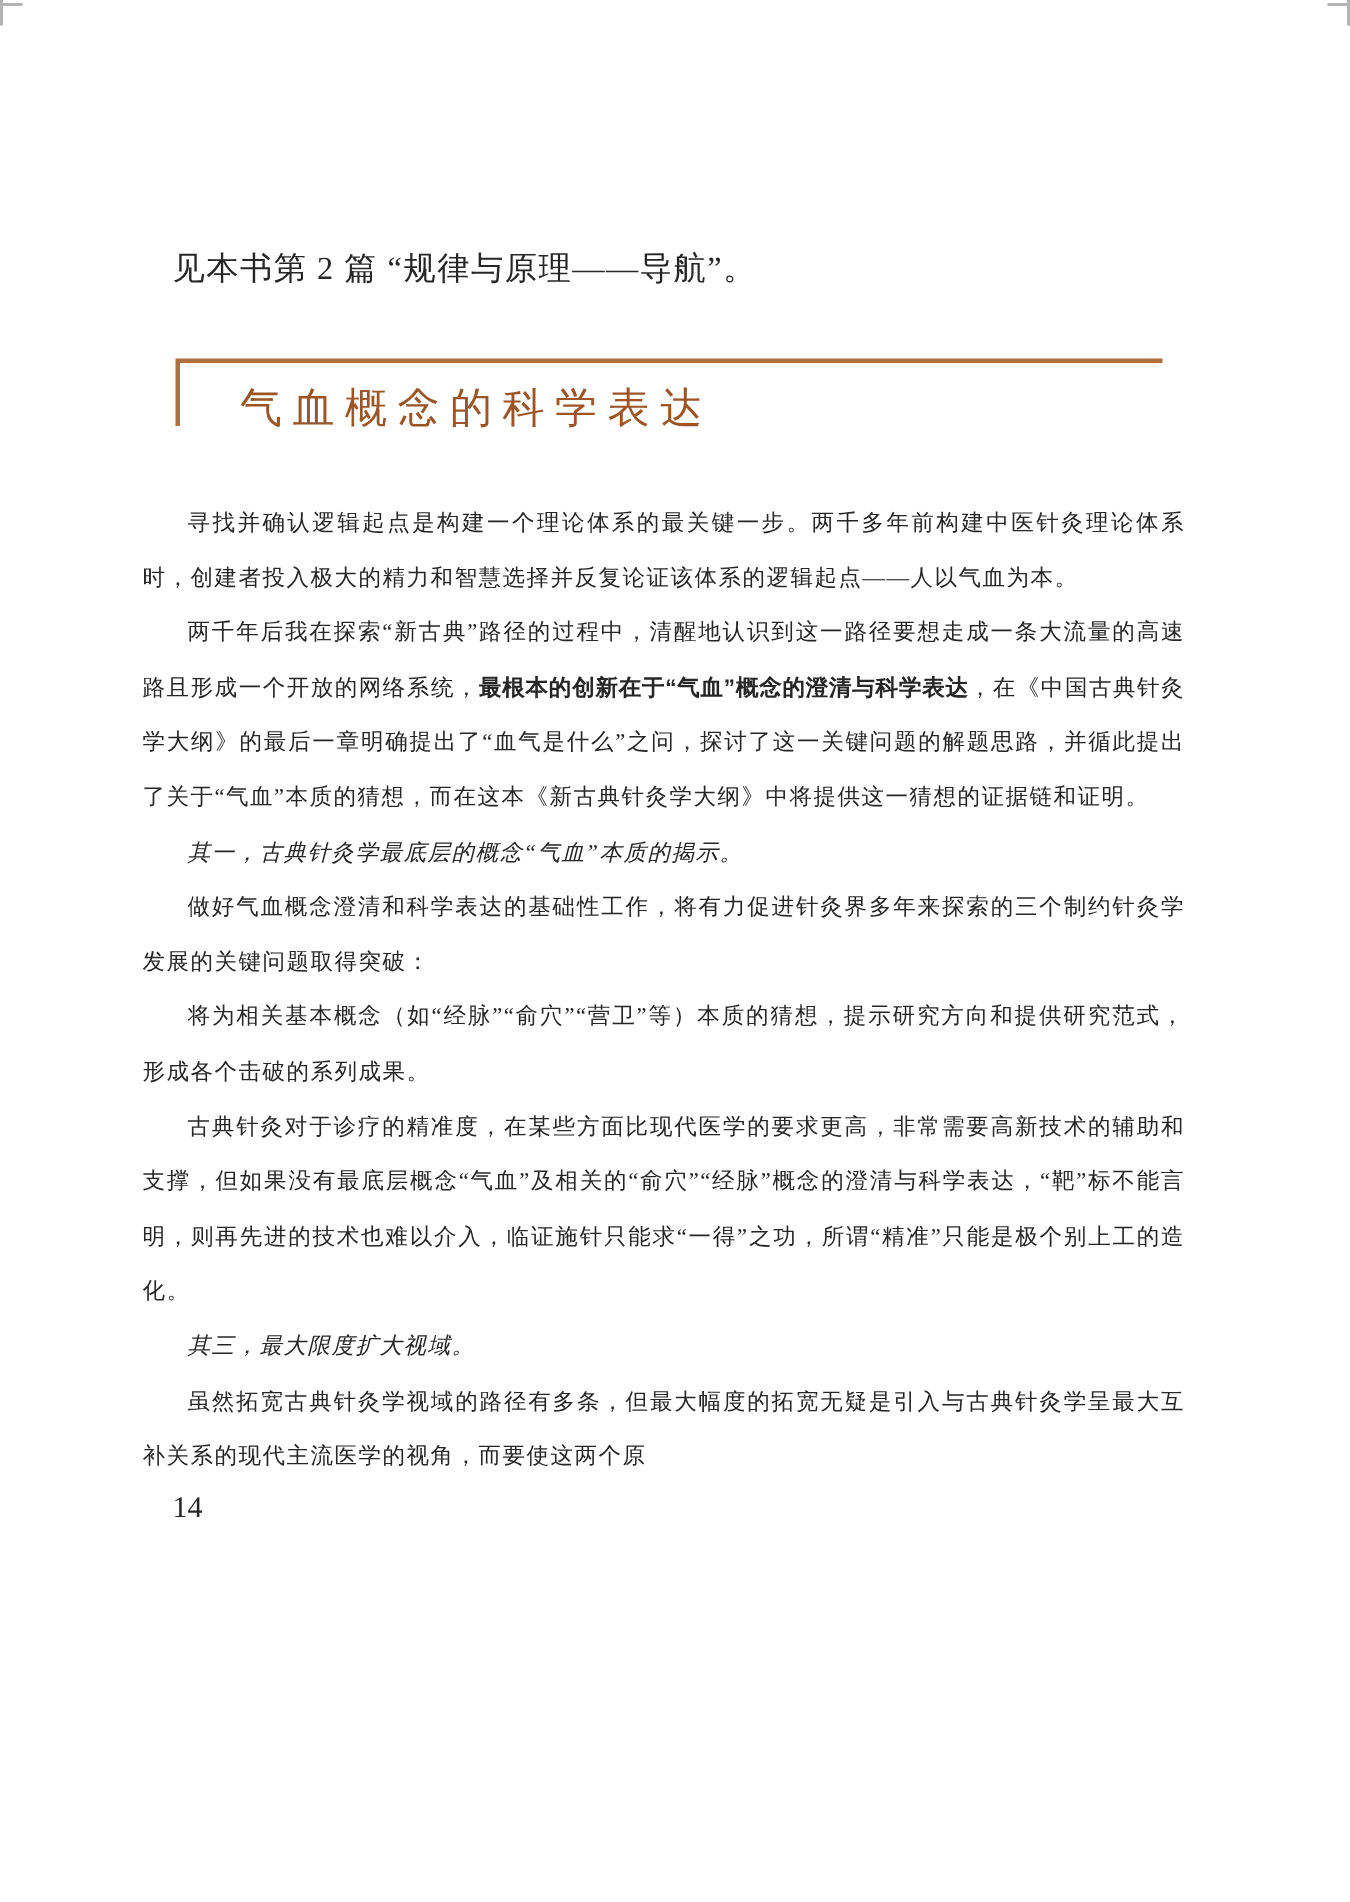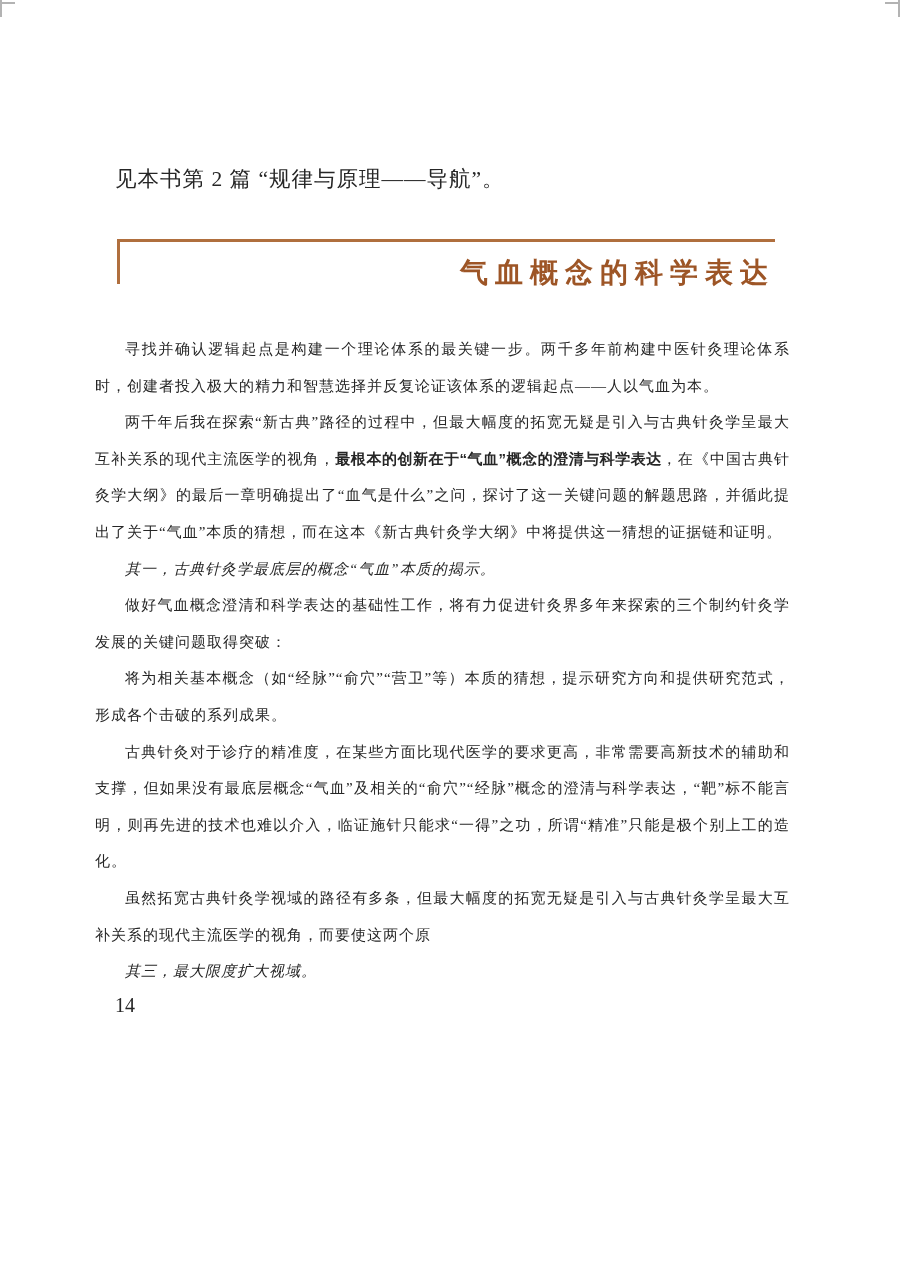--- a/index.html
+++ b/index.html
@@ -44,25 +44,24 @@
     content:"";
     position:absolute;
     left:0;top:0;
     width:3px;height:42px;
     background:var(--rule-color,#b06f3e);
   }
   .section-title{
     margin:0;
     font-size:28px;
     line-height:40px;
-    font-weight:bold;
+    font-weight:normal;
     letter-spacing:7px;
     color:var(--heading-color,#9d5526);
     font-family:"Liberation Serif","DejaVu Serif",serif;
-    text-align:right;
   }
   .body-text{
     margin-top:26px;
     font-size:15px;
     line-height:36.6px;
     letter-spacing:1px;
     color:var(--body-color,#262626);
     text-align:justify;
     text-justify:inter-ideograph;
   }
@@ -102,25 +101,25 @@
   <div class="content">
 
     <p class="top-line">见本书第 2 篇 “规律与原理——导航”。</p>
 
     <div class="section-header">
       <h1 class="section-title">气血概念的科学表达</h1>
     </div>
 
     <div class="body-text">
         <p class="para"><span>寻找并确认逻辑起点是构建一个理论体系的最关键一步。两千多年前构建中医针灸理论体系时，创建者投入极大的精力和智慧选择并反复论证该体系的逻辑起点——人以气血为本。</span></p>
-        <p class="para"><span>两千年后我在探索“新古典”路径的过程中，但最大幅度的拓宽无疑是引入与古典针灸学呈最大互补关系的现代主流医学的视角，</span><span class="bold-seg">最根本的创新在于“气血”概念的澄清与科学表达</span><span>，在《中国古典针灸学大纲》的最后一章明确提出了“血气是什么”之问，探讨了这一关键问题的解题思路，并循此提出了关于“气血”本质的猜想，而在这本《新古典针灸学大纲》中将提供这一猜想的证据链和证明。</span></p>
+        <p class="para"><span>两千年后我在探索“新古典”路径的过程中，清醒地认识到这一路径要想走成一条大流量的高速路且形成一个开放的网络系统，</span><span class="bold-seg">最根本的创新在于“气血”概念的澄清与科学表达</span><span>，在《中国古典针灸学大纲》的最后一章明确提出了“血气是什么”之问，探讨了这一关键问题的解题思路，并循此提出了关于“气血”本质的猜想，而在这本《新古典针灸学大纲》中将提供这一猜想的证据链和证明。</span></p>
         <p class="para kai"><span>其一，古典针灸学最底层的概念“气血”本质的揭示。</span></p>
         <p class="para"><span>做好气血概念澄清和科学表达的基础性工作，将有力促进针灸界多年来探索的三个制约针灸学发展的关键问题取得突破：</span></p>
         <p class="para"><span>将为相关基本概念（如“经脉”“俞穴”“营卫”等）本质的猜想，提示研究方向和提供研究范式，形成各个击破的系列成果。</span></p>
         <p class="para"><span>古典针灸对于诊疗的精准度，在某些方面比现代医学的要求更高，非常需要高新技术的辅助和支撑，但如果没有最底层概念“气血”及相关的“俞穴”“经脉”概念的澄清与科学表达，“靶”标不能言明，则再先进的技术也难以介入，临证施针只能求“一得”之功，所谓“精准”只能是极个别上工的造化。</span></p>
+        <p class="para kai"><span>其三，最大限度扩大视域。</span></p>
         <p class="para"><span>虽然拓宽古典针灸学视域的路径有多条，但最大幅度的拓宽无疑是引入与古典针灸学呈最大互补关系的现代主流医学的视角，而要使这两个原</span></p>
-        <p class="para kai"><span>其三，最大限度扩大视域。</span></p>
       </div>
 
     <div class="page-number">14</div>
 
   </div>
 </div>
 
 </body></html>

